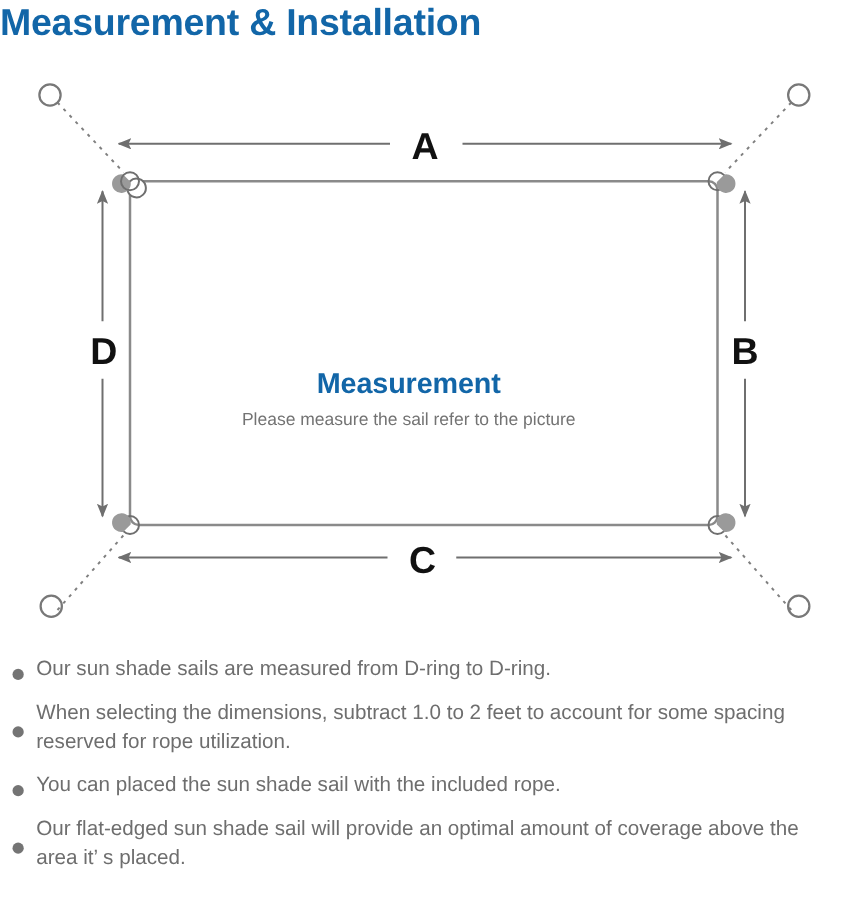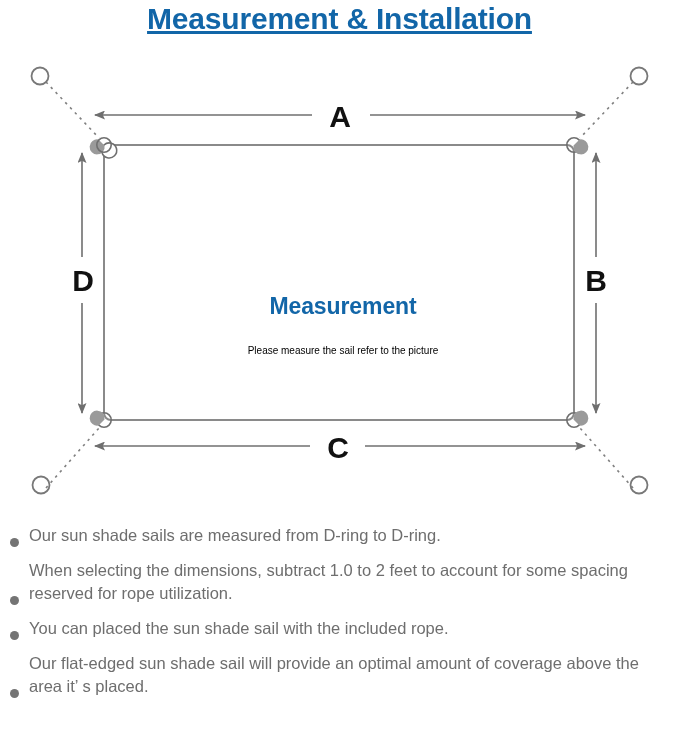--- a/index.html
+++ b/index.html
@@ -14,72 +14,70 @@
     font-family: "Liberation Sans", sans-serif;
     overflow: hidden;
   }
 
   
   #page-title {
     position: absolute;
     top: 2px;
     left: 0;
     width: 679px;
-    text-align: center;
     font-size: 30px;
     font-weight: bold;
     color: #1266a8;
     letter-spacing: -0.2px;
-    text-decoration: underline;
   }
 
   
   #diagram {
     position: absolute;
     top: 50px;
     left: 0;
     width: 679px;
     height: 470px;
   }
   #diagram svg {
     display: block;
   }
 
   
   #sail-center-block {
     position: absolute;
-    left: 108px;
+    left: 92px;
     top: 145px;
     width: 470px;
     text-align: center;
     pointer-events: none;
   }
   #sail-center-title {
     font-size: 23px;
     font-weight: bold;
     color: #1266a8;
     margin-top: 98px;
     letter-spacing: -0.1px;
   }
   #sail-center-sub {
-    font-size: 10px;
-    color: #000000;
-    margin-top: 25px;
+    font-size: 14px;
+    color: #737373;
+    margin-top: 7px;
   }
 
   
   #notes {
     position: absolute;
     left: 0;
     top: 524px;
     width: 679px;
   }
   .note-item {
     display: flex;
-    align-items: flex-end;
+    align-items: center;
     margin-bottom: 12px;
     padding-left: 10px;
     padding-right: 4px;
   }
   .note-bullet {
     width: 9px;
     height: 9px;
     border-radius: 50%;
     background: #747474;
     flex: 0 0 auto;

